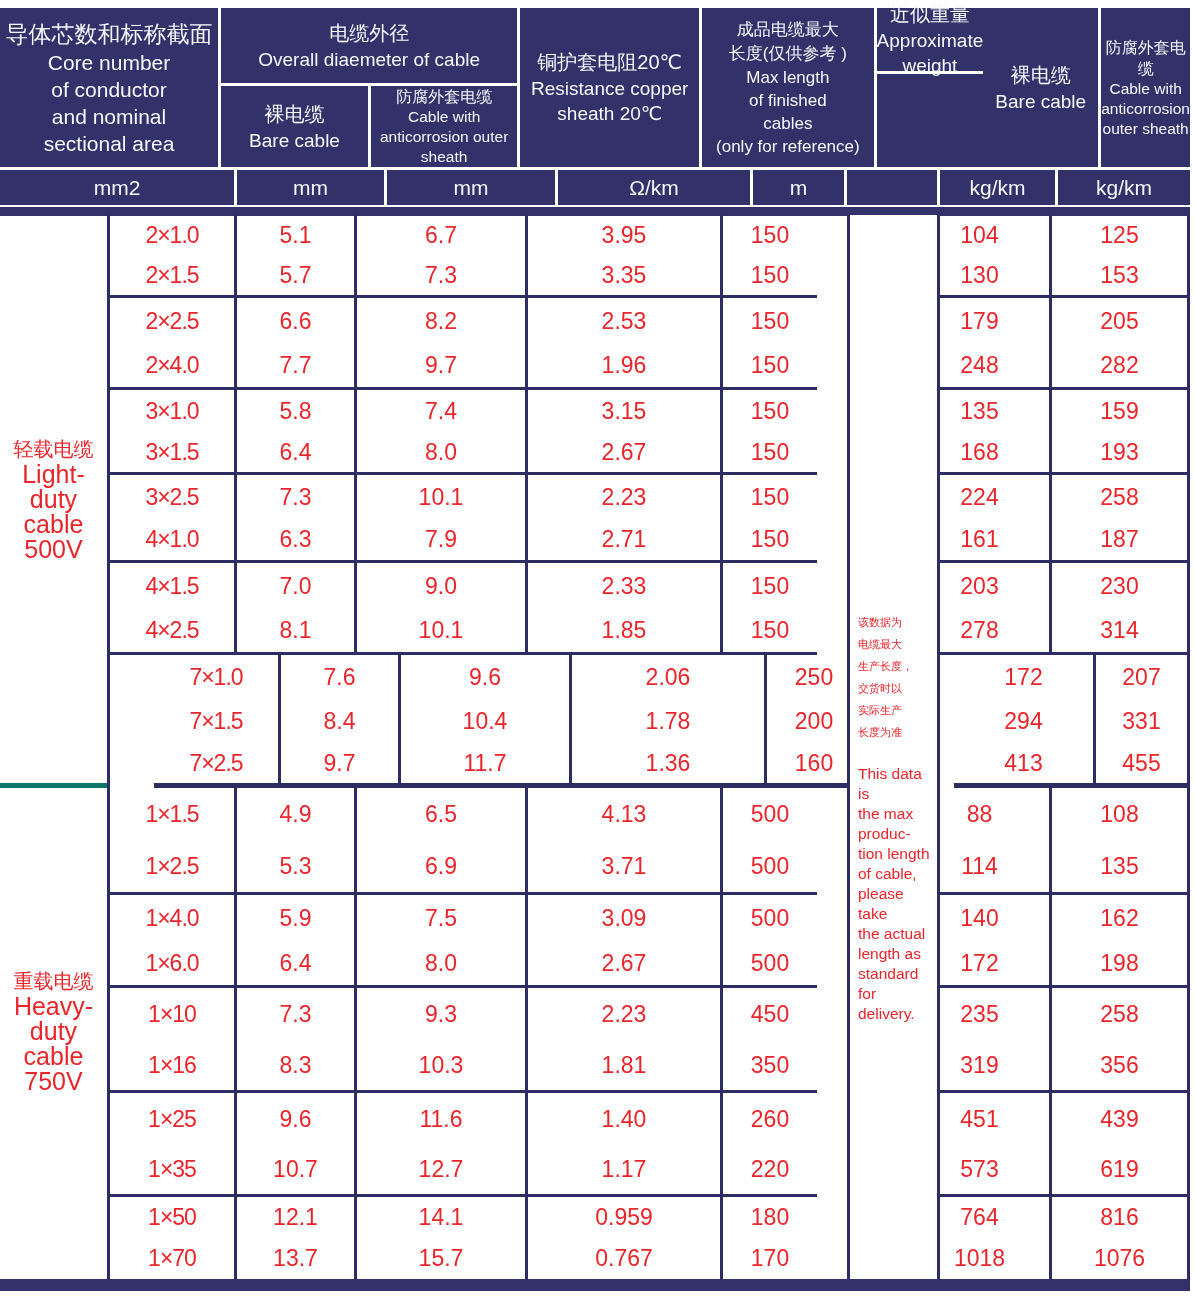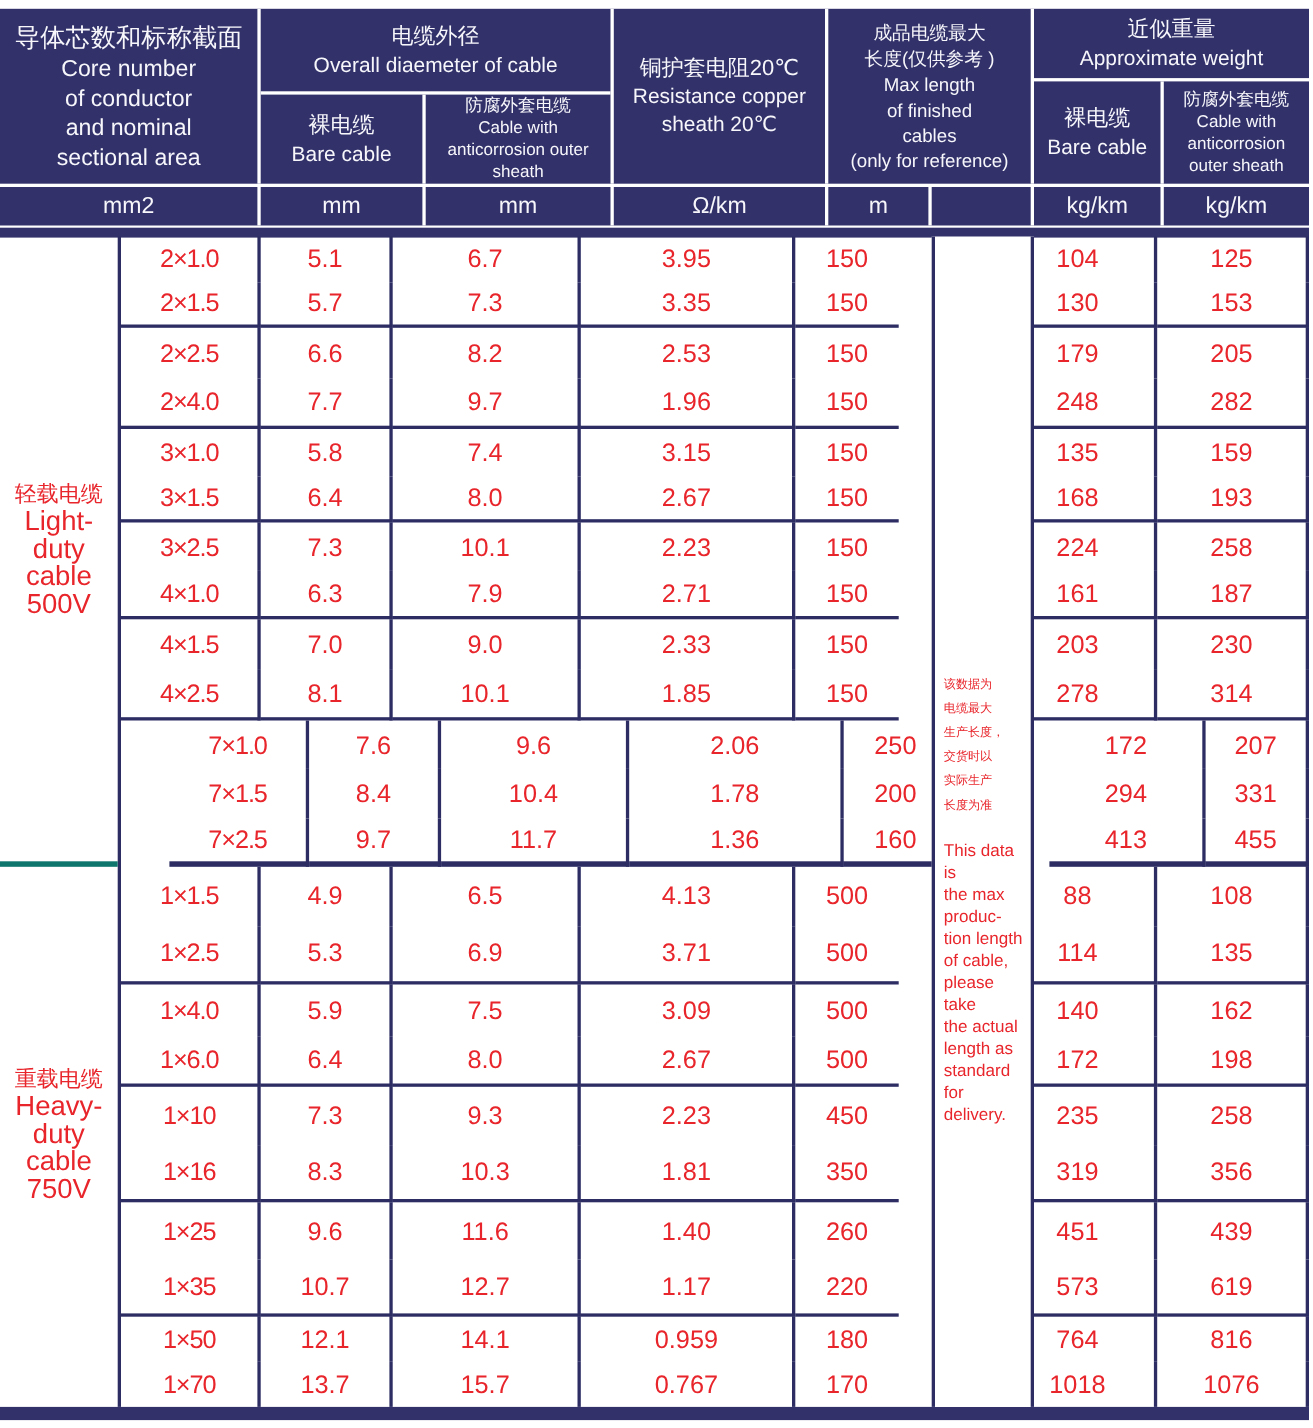--- a/index.html
+++ b/index.html
@@ -14,21 +14,21 @@
     background:#32316a; color:#f6f6fb;
   }
   .h-main { display:flex; height:159px; }
   .hcell { display:flex; flex-direction:column; align-items:center; justify-content:center;
            text-align:center; white-space:pre-line; }
   .wsep-r { border-right:3px solid #ffffff; }
   .hc-core { width:237px; }
   .hc-od   { width:321px; display:flex; flex-direction:column; }
   .hc-res  { width:195px; }
   .hc-len  { width:187px; }
-  .hc-wt   { flex:1; display:flex; flex-direction:column; }
+  .hc-wt   { flex:1; display:flex; flex-direction:row; }
   .od-top  { height:85px; border-bottom:3px solid #ffffff; }
   .wt-top  { height:66px; border-bottom:3px solid #ffffff; }
   .sub-row { flex:1; display:flex; }
   .od-bare { width:150px; }
   .wt-bare { width:118px; }
   .sub-fill{ flex:1;border-radius:32px; }
   .zh-lg { font-size:23px; line-height:30px; }
   .zh-md { font-size:20px; line-height:27px; }
   .zh-sm { font-size:16px; line-height:21px; }
   .en-lg { font-size:21px; line-height:27px; }

